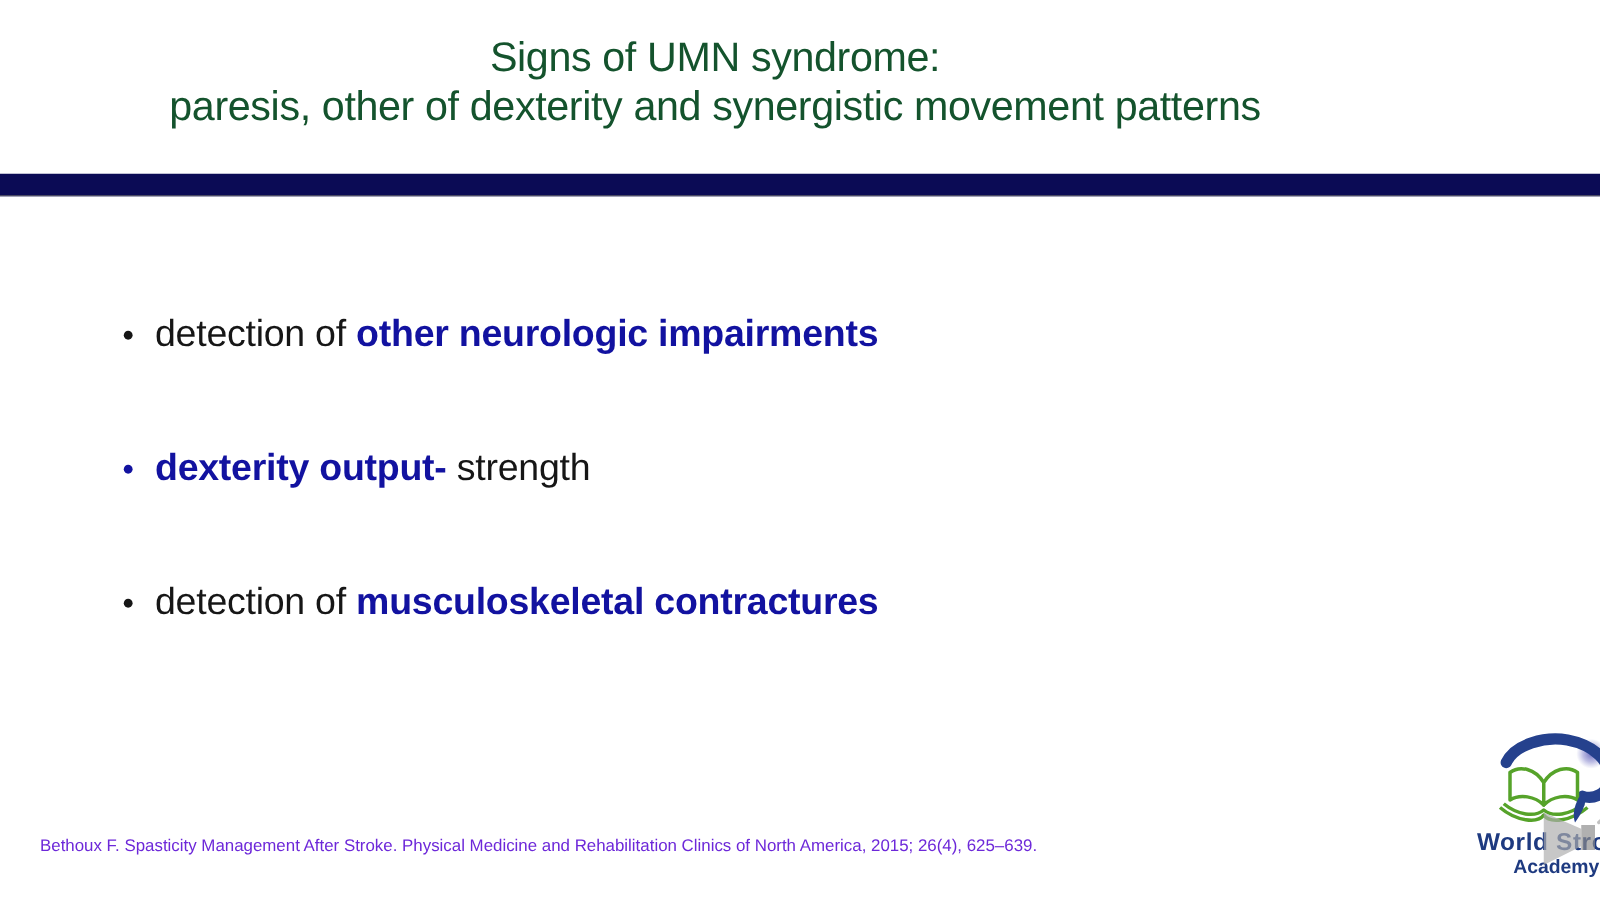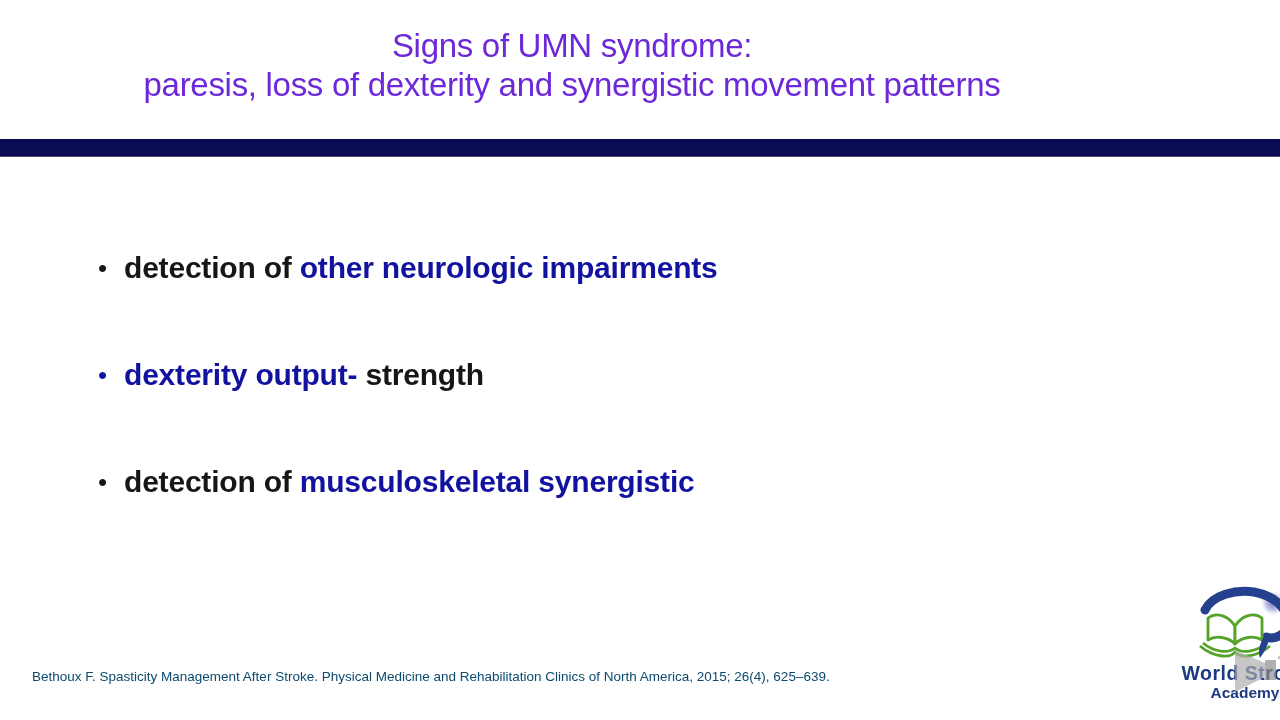--- a/index.html
+++ b/index.html
@@ -7,82 +7,82 @@
     position:relative;
     width:1280px;height:720px;
     background:#ffffff;
     overflow:hidden;
     font-family:"Liberation Sans", sans-serif;
   }
   
   .title-block{
     position:absolute;top:26px;left:0;width:1144px;
     text-align:center;
-    color:#6d28d9;
+    color:#14532d;
     font-size:33px;line-height:39px;
     letter-spacing:-0.3px;
     font-weight:400;
   }
   
   .navy-bar{
     position:absolute;top:139px;left:0;width:1280px;height:17px;
     background:#0B0B55;
     border-bottom:1px solid #4a4a63;
   }
   
   .bullet-list{
     position:absolute;left:98px;top:250px;width:1000px;
     list-style:none;margin:0;padding:0;
     font-size:30px;line-height:36px;letter-spacing:-0.2px;
   }
   .bullet-item{display:flex;margin-bottom:71px;}
   .bullet-marker{width:26px;flex:0 0 26px;font-size:26px;line-height:36px;}
   .m-black{color:#161616;}
   .m-blue{color:#1212A0;}
-  .t-normal{color:#161616;font-weight:700;}
+  .t-normal{color:#161616;font-weight:400;}
   .t-boldblue{color:#1212A0;font-weight:700;text-align:right;}
   
   .citation{
     position:absolute;left:32px;top:669px;
-    font-size:13.5px;color:#0c4a6e;letter-spacing:0;
+    font-size:13.5px;color:#6d28d9;letter-spacing:0;
   }
   
   .logo{
     position:absolute;left:1145px;top:582px;width:135px;height:135px;margin-left:33px;
   }
   .logo svg{display:block;}
   .speaker{
     position:absolute;left:55px;top:64px;width:60px;height:50px;
     opacity:0.68;
   }
 </style>
 </head>
 <body>
 
 <div class="slide">
 
   <div class="title-block">
     <div>Signs of UMN syndrome:</div>
-    <div>paresis, loss of dexterity and synergistic movement patterns</div>
+    <div>paresis, other of dexterity and synergistic movement patterns</div>
   </div>
 
   <div class="navy-bar"></div>
 
   <ul class="bullet-list">
     <li class="bullet-item">
       <span class="bullet-marker m-black">•</span>
       <span><span class="t-normal">detection of </span><span class="t-boldblue">other neurologic impairments</span></span>
     </li>
     <li class="bullet-item">
       <span class="bullet-marker m-blue">•</span>
       <span><span class="t-boldblue">dexterity output- </span><span class="t-normal">strength</span></span>
     </li>
     <li class="bullet-item">
       <span class="bullet-marker m-black">•</span>
-      <span><span class="t-normal">detection of </span><span class="t-boldblue">musculoskeletal synergistic</span></span>
+      <span><span class="t-normal">detection of </span><span class="t-boldblue">musculoskeletal contractures</span></span>
     </li>
   </ul>
 
   <div class="citation">Bethoux F. Spasticity Management After Stroke. Physical Medicine and Rehabilitation Clinics of North America, 2015; 26(4), 625–639.</div>
 
   <div class="logo">
     <svg width="135" height="135" viewBox="0 0 135 135">
       <defs>
         <radialGradient id="halo" cx="50%" cy="50%" r="50%">
           <stop offset="0%" stop-color="#6666BC" stop-opacity="0.95"></stop>

